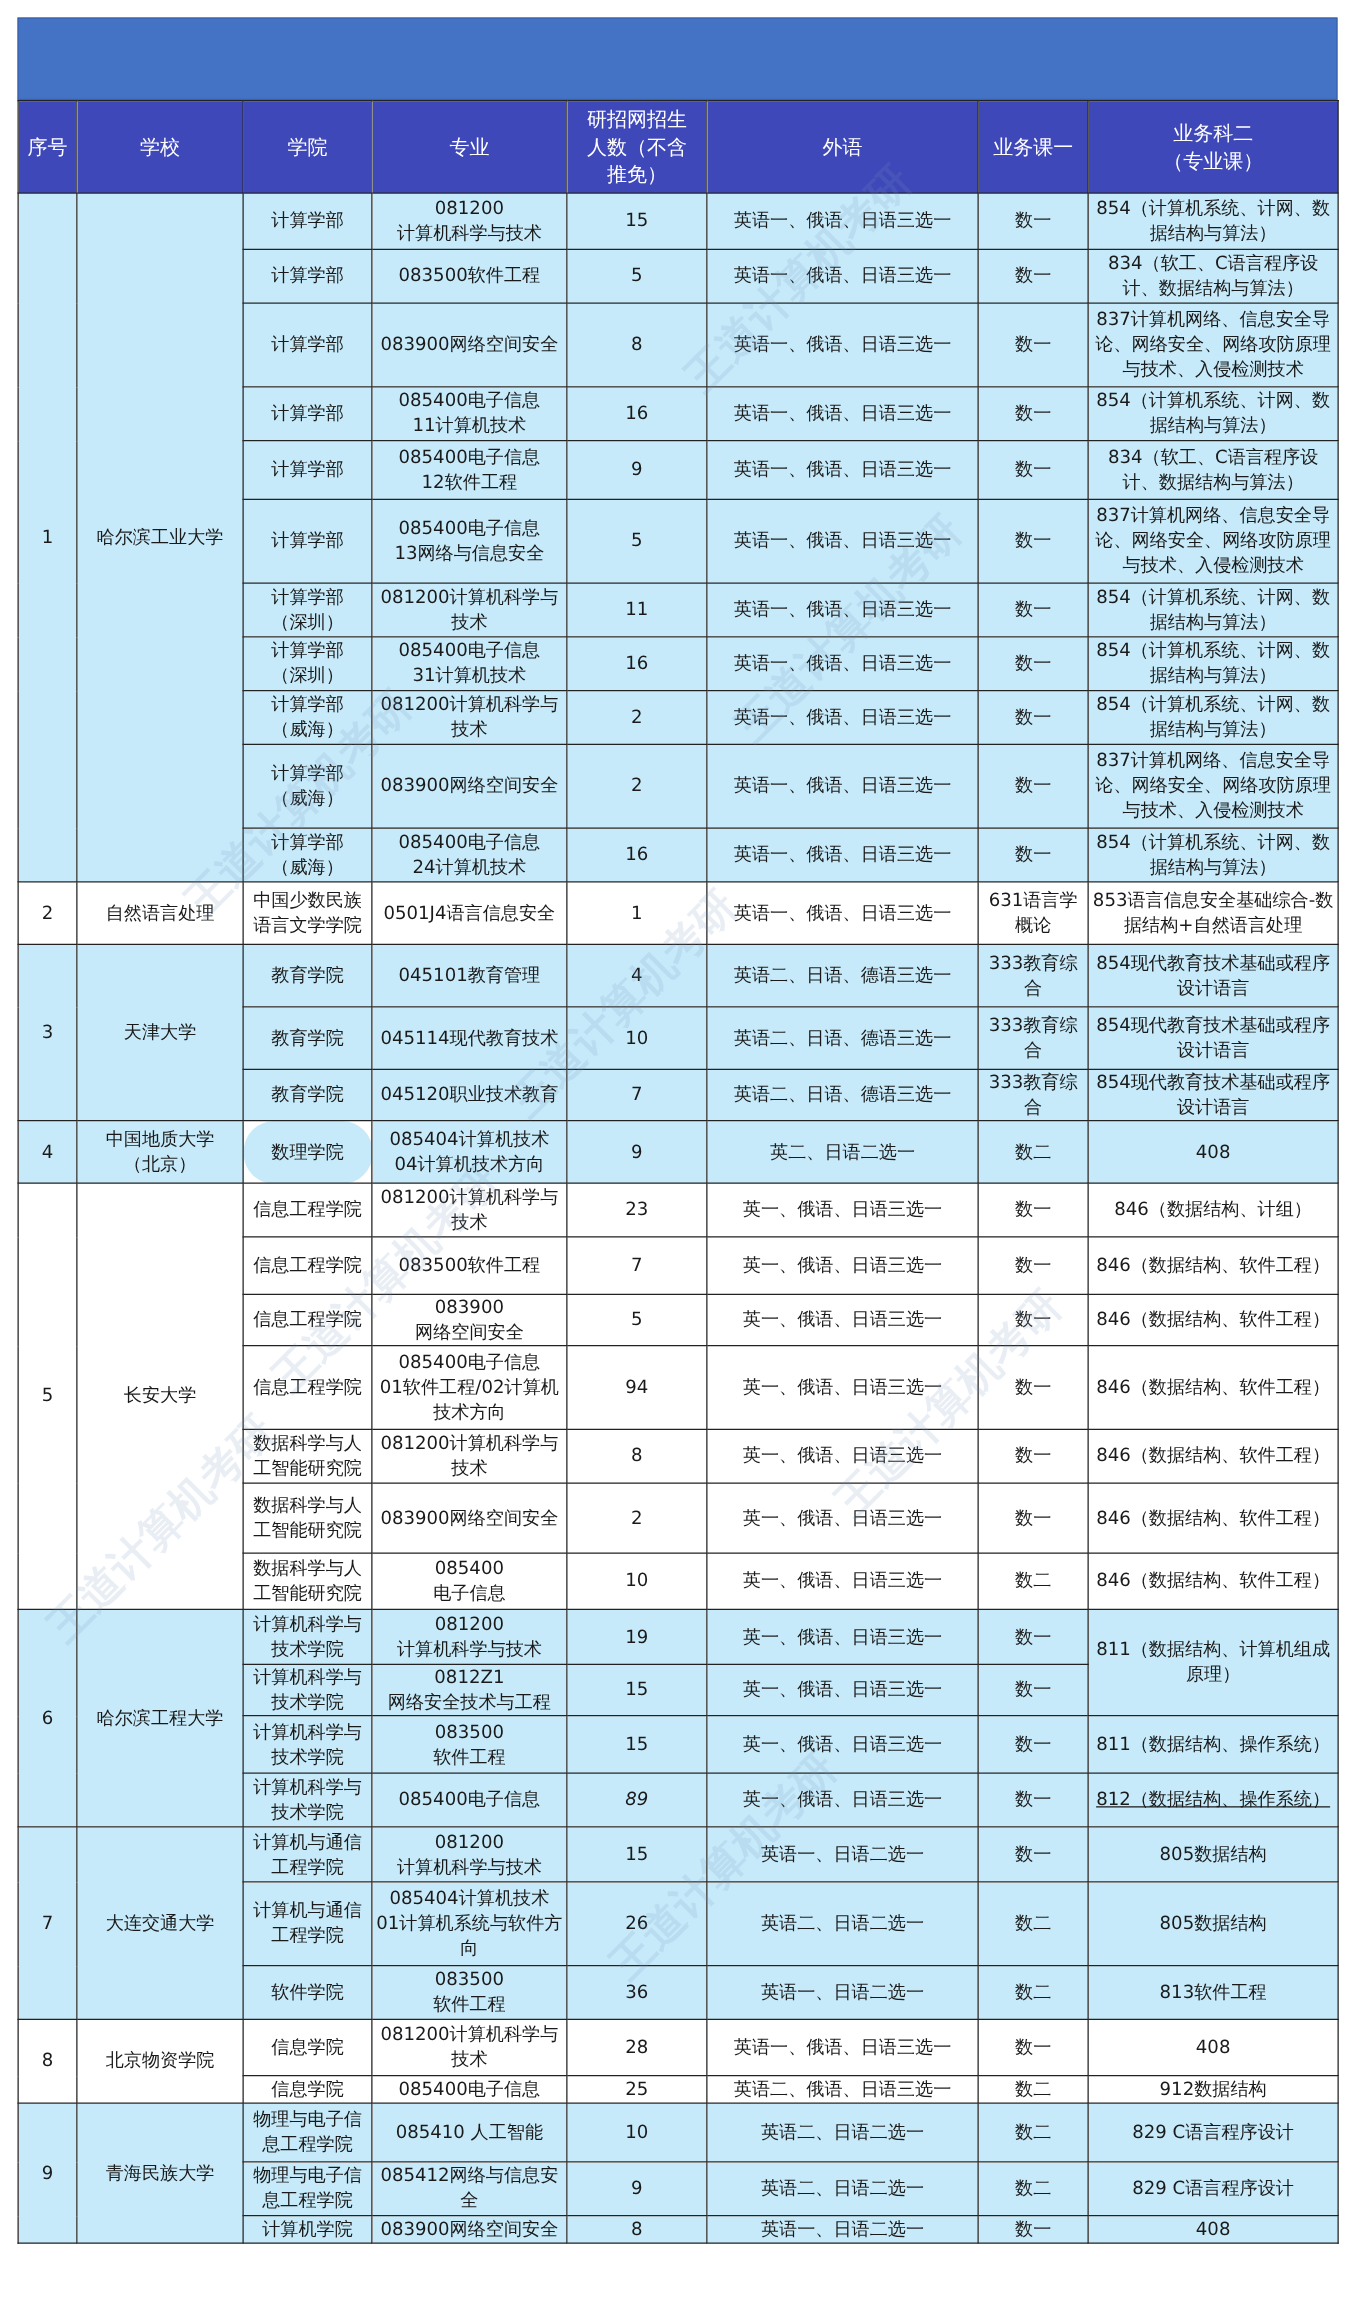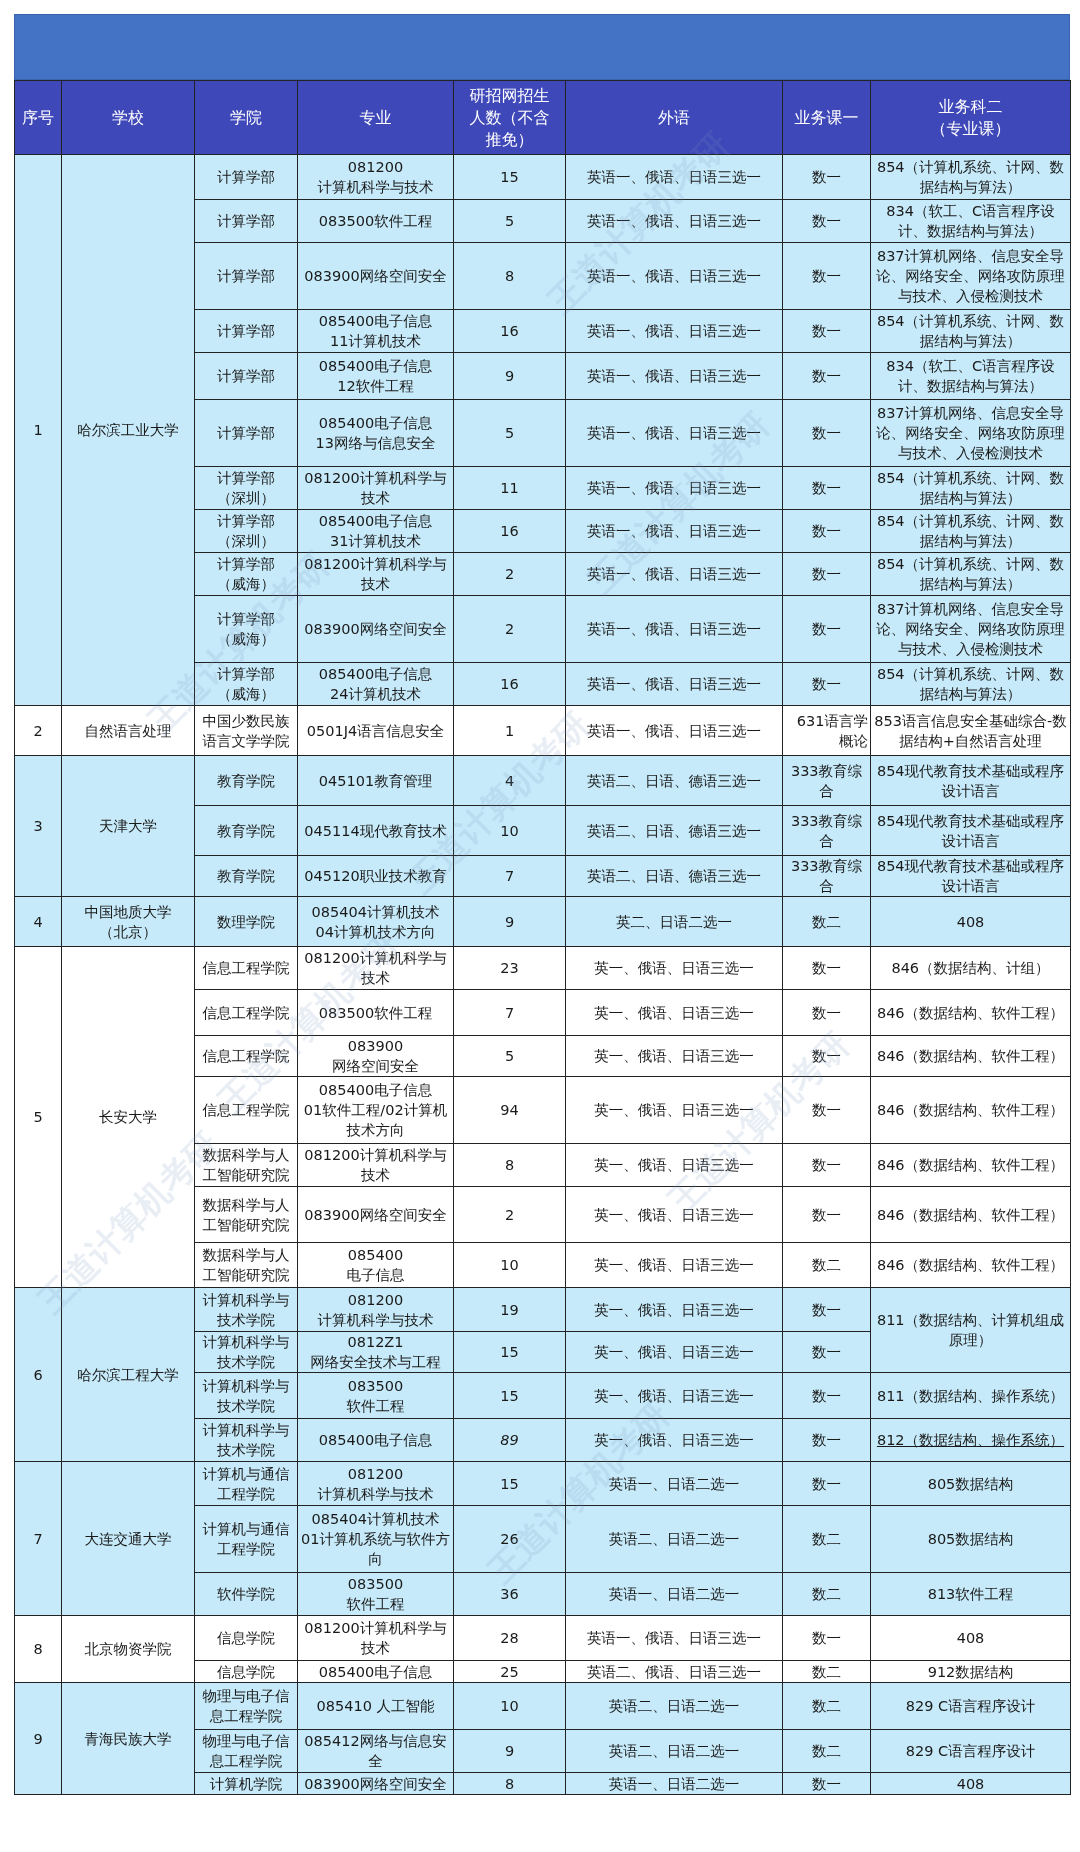--- a/index.html
+++ b/index.html
@@ -152,21 +152,21 @@
         <td style="white-space: pre-line;">数一</td>
         <td style="white-space: pre-line;">854（计算机系统、计网、数据结构与算法）</td>
       </tr>
       <tr class="white" style="height: 50px;">
         <td rowspan="1">2</td>
         <td rowspan="1" style="white-space: pre-line;">自然语言处理</td>
         <td style="white-space: pre-line;">中国少数民族语言文学学院</td>
         <td style="white-space: pre-line;">0501J4语言信息安全</td>
         <td style="white-space: pre-line;">1</td>
         <td style="white-space: pre-line;">英语一、俄语、日语三选一</td>
-        <td style="white-space: pre-line; text-align: right;">631语言学概论</td>
+        <td style="white-space: pre-line;">631语言学概论</td>
         <td style="white-space: pre-line;">853语言信息安全基础综合-数据结构+自然语言处理</td>
       </tr>
       <tr class="blue" style="height: 50px;">
         <td rowspan="3">3</td>
         <td rowspan="3" style="white-space: pre-line;">天津大学</td>
         <td style="white-space: pre-line;">教育学院</td>
         <td style="white-space: pre-line;">045101教育管理</td>
         <td style="white-space: pre-line;">4</td>
         <td style="white-space: pre-line;">英语二、日语、德语三选一</td>
         <td style="white-space: pre-line;">333教育综合</td>
@@ -185,21 +185,21 @@
         <td style="white-space: pre-line;">045120职业技术教育</td>
         <td style="white-space: pre-line;">7</td>
         <td style="white-space: pre-line;">英语二、日语、德语三选一</td>
         <td style="white-space: pre-line;">333教育综合</td>
         <td style="white-space: pre-line;">854现代教育技术基础或程序设计语言</td>
       </tr>
       <tr class="blue" style="height: 50px;">
         <td rowspan="1">4</td>
         <td rowspan="1" style="white-space: pre-line;">中国地质大学
 （北京）</td>
-        <td style="white-space: pre-line;">数理学院</td>
+        <td style="white-space: pre-line; border-radius: 24px;">数理学院</td>
         <td style="white-space: pre-line;">085404计算机技术
 04计算机技术方向</td>
         <td style="white-space: pre-line;">9</td>
         <td style="white-space: pre-line;">英二、日语二选一</td>
         <td style="white-space: pre-line;">数二</td>
         <td style="white-space: pre-line;">408</td>
       </tr>
       <tr class="white" style="height: 43px;">
         <td rowspan="7">5</td>
         <td rowspan="7" style="white-space: pre-line;">长安大学</td>

